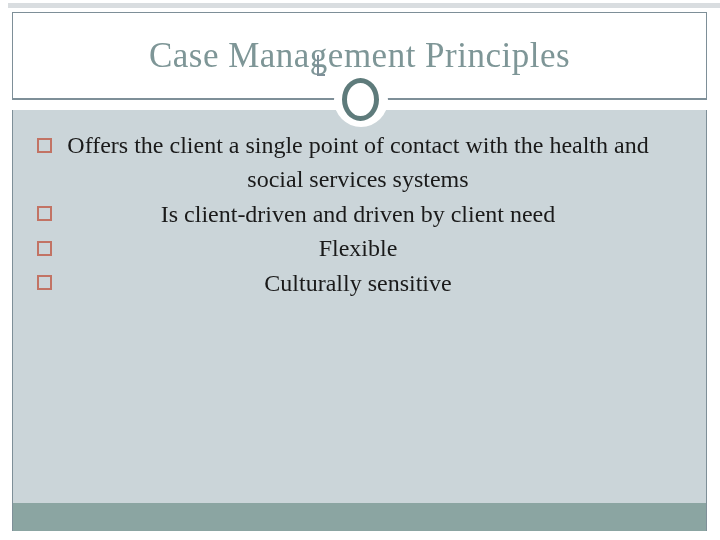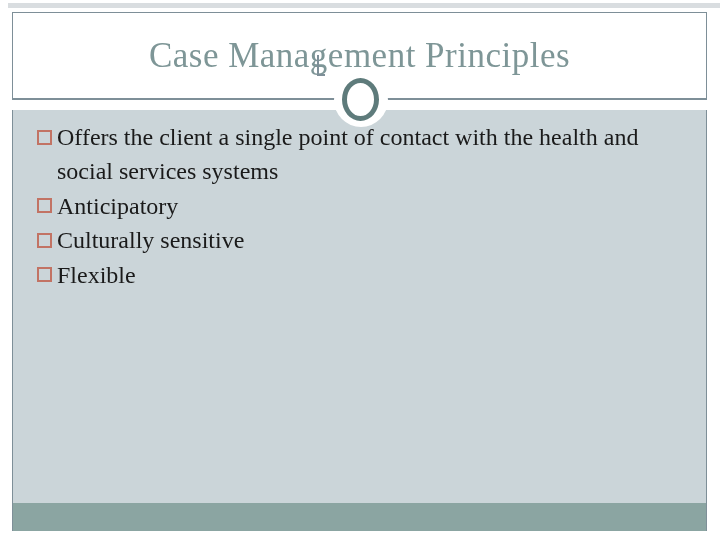--- a/index.html
+++ b/index.html
@@ -44,23 +44,23 @@
   .ring-halo{
     position:absolute;left:334px;top:73px;width:54px;height:54px;
     border-radius:50%;background:#ffffff;z-index:3;
   }
   .ring-ornament{
     position:absolute;left:342px;top:78px;width:27px;height:33px;
     box-sizing:content-box;border:5px solid var(--ring,#5E7B7B);
     border-radius:50%;background:#ffffff;z-index:4;
   }
   .bullet-list{
-    position:absolute;left:37px;top:120px;width:622px;z-index:2;
+    position:absolute;left:37px;top:128px;width:622px;z-index:2;
     list-style:none;margin:0;padding:0;
-    font-size:24px;line-height:34.4px;color:var(--body-text,#1A1A1A);
+    font-size:24px;line-height:34.4px;color:var(--body-text,#1A1A1A);text-align:center;
   }
   .bullet-item{display:flex;}
   .square-bullet{
     flex-shrink:0;width:11px;height:11px;margin-top:9.5px;margin-right:5px;
     box-sizing:content-box;border:2.5px solid var(--bullet-square,#C27364);
     background:transparent;
   }
   .bullet-text{flex:1;}
 </style>
 </head>
@@ -87,25 +87,25 @@
   <div class="ring-halo"></div>
   <div class="ring-ornament"></div>
 
   <ul class="bullet-list">
     <li class="bullet-item">
       <span class="square-bullet"></span>
       <span class="bullet-text">Offers the client a single point of contact with the health and social services systems</span>
     </li>
     <li class="bullet-item">
       <span class="square-bullet"></span>
-      <span class="bullet-text">Anticipatory</span>
+      <span class="bullet-text">Is client-driven and driven by client need</span>
+    </li>
+    <li class="bullet-item">
+      <span class="square-bullet"></span>
+      <span class="bullet-text">Flexible</span>
     </li>
     <li class="bullet-item">
       <span class="square-bullet"></span>
       <span class="bullet-text">Culturally sensitive</span>
-    </li>
-    <li class="bullet-item">
-      <span class="square-bullet"></span>
-      <span class="bullet-text">Flexible</span>
     </li>
   </ul>
 
 </div>
 
 </body></html>

